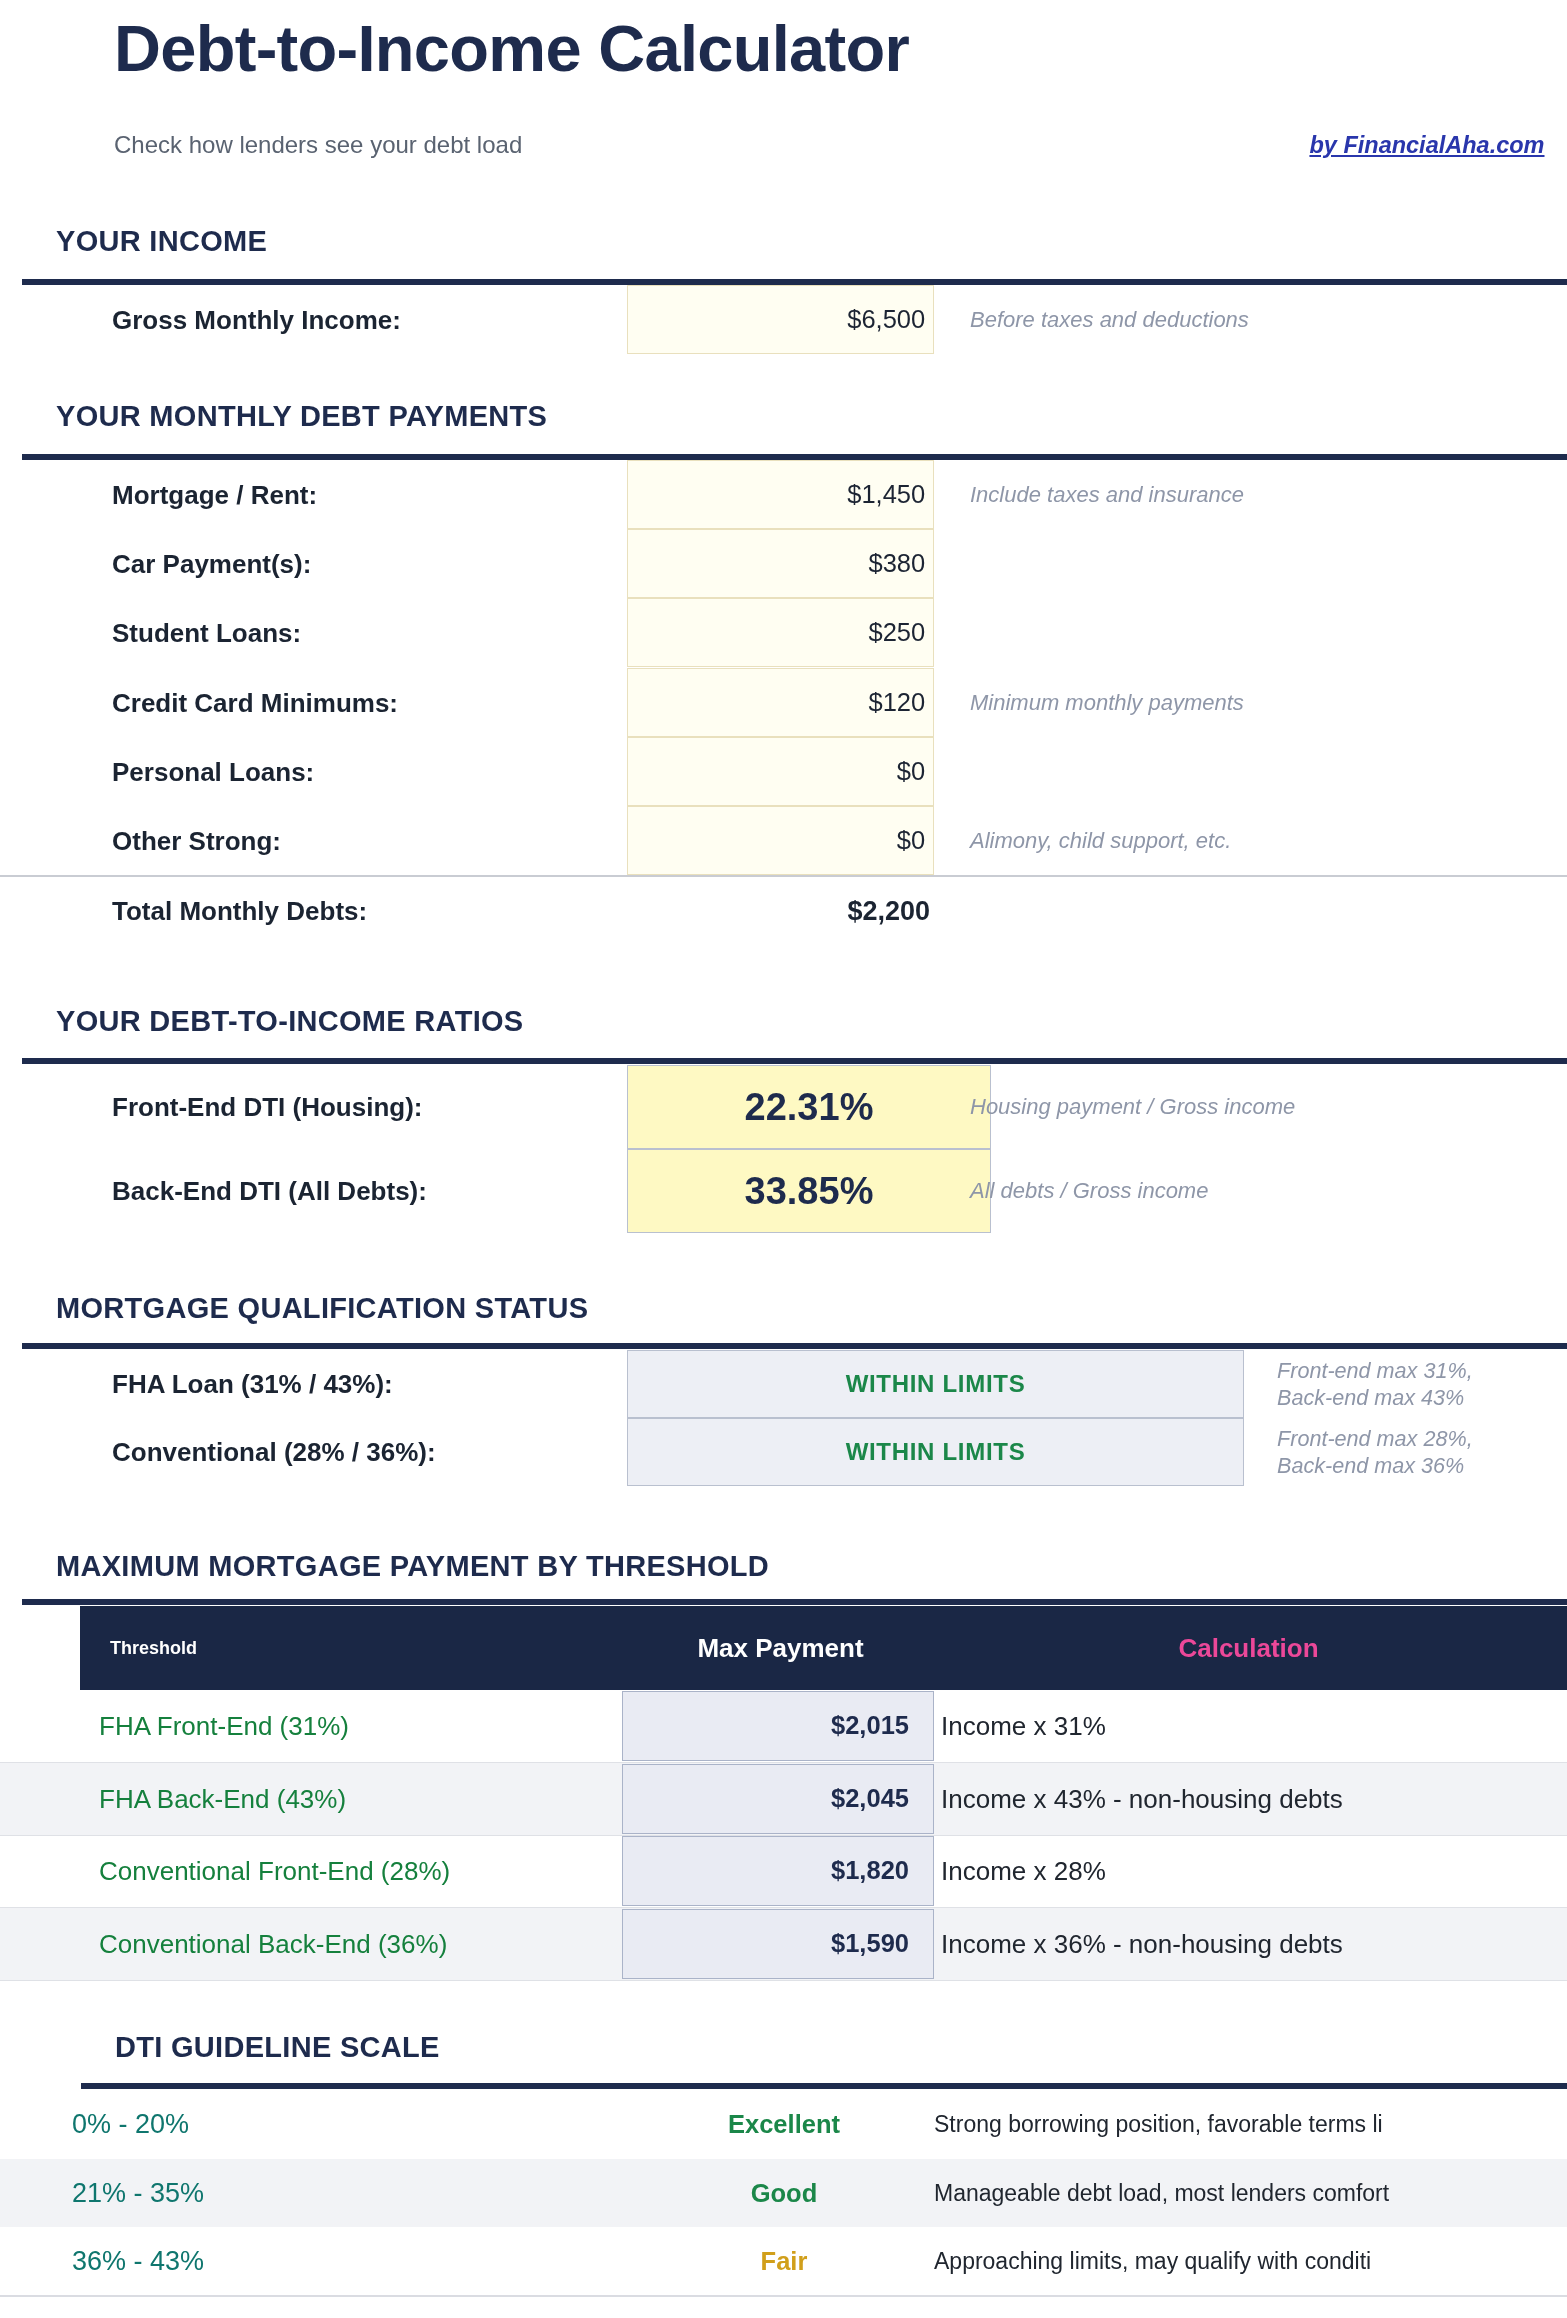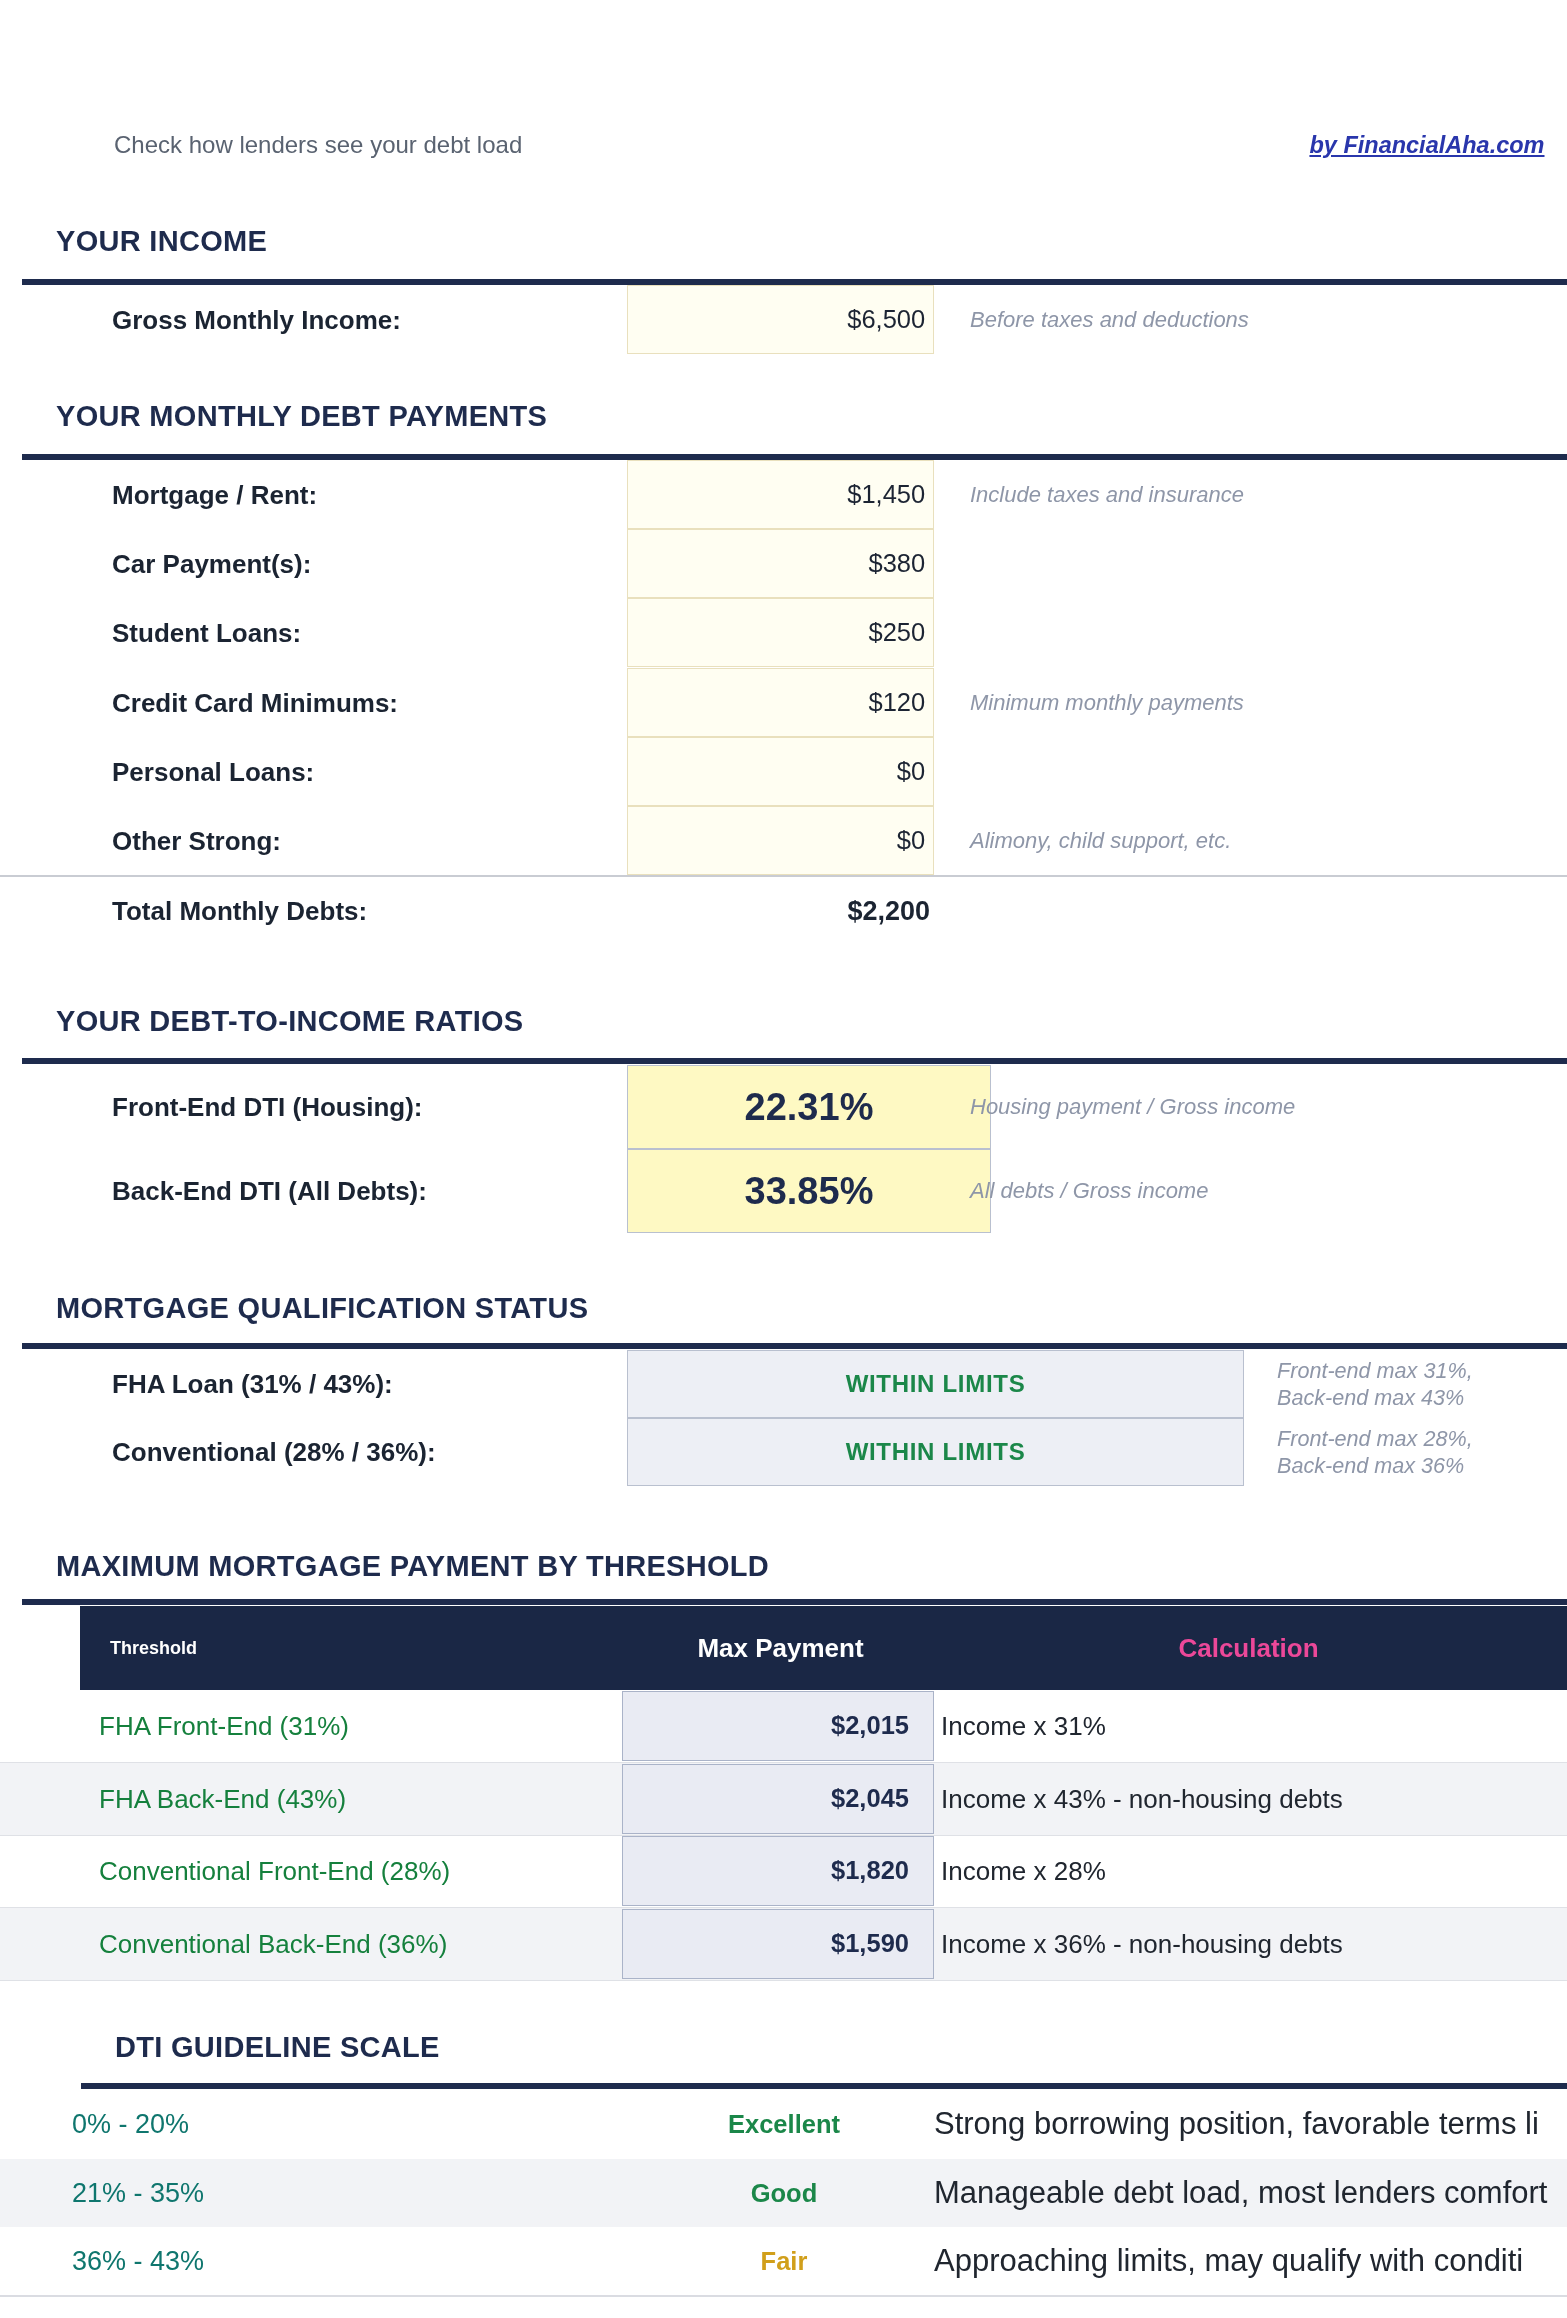--- a/index.html
+++ b/index.html
@@ -36,27 +36,28 @@
   .trow { position:absolute; left:0; width:1568px; height:73px; border-bottom:1.3px solid #dfe1e6; }
   .trow.alt { background:#f2f3f6; }
   .trow .tc1 { position:absolute; left:99px; top:50%; transform:translateY(-50%); font-size:26px; color:#15803d; }
   .trow .vcell { position:absolute; left:622px; top:0.7px; width:312px; height:70px; background:#e9ebf3; border:1.3px solid #aab3c8; display:flex; align-items:center; justify-content:flex-end; padding-right:24px; font-size:25.5px; font-weight:700; color:#1e2b4d; }
   .trow .tc3 { position:absolute; left:941px; top:50%; transform:translateY(-50%); font-size:26px; color:#20262f; white-space:nowrap; }
 
   .grow { position:absolute; left:0; width:1568px; }
   .grow.alt { background:#f2f3f6; }
   .grow .g1 { position:absolute; left:72px; top:50%; transform:translateY(-50%); font-size:27px; color:#0f766e; }
   .grow .g2 { position:absolute; left:627px; width:314px; top:50%; transform:translateY(-50%); text-align:center; font-size:25.5px; font-weight:700; }
-  .grow .g3 { position:absolute; left:934px; top:50%; transform:translateY(-50%); font-size:31px; color:#20262f; white-space:nowrap; }
+  .grow .g3 { position:absolute; left:934px; top:50%; transform:translateY(-50%); font-size:23px; color:#20262f; white-space:nowrap; }
 </style>
 </head>
 <body>
 
 <div class="page">
 
+  <div class="title">Debt-to-Income Calculator</div>
   <div class="subtitle">Check how lenders see your debt load</div>
   <div class="byline">by FinancialAha.com</div>
 
   <div class="sec-h" style="top:225px">YOUR INCOME</div>
   <div class="sec-line" style="top:279px"></div>
   <div class="row" style="top:285px;height:69px">
     <div class="lbl">Gross Monthly Income:</div>
     <div class="inbox">$6,500</div>
     <div class="hint">Before taxes and deductions</div>
   </div>

